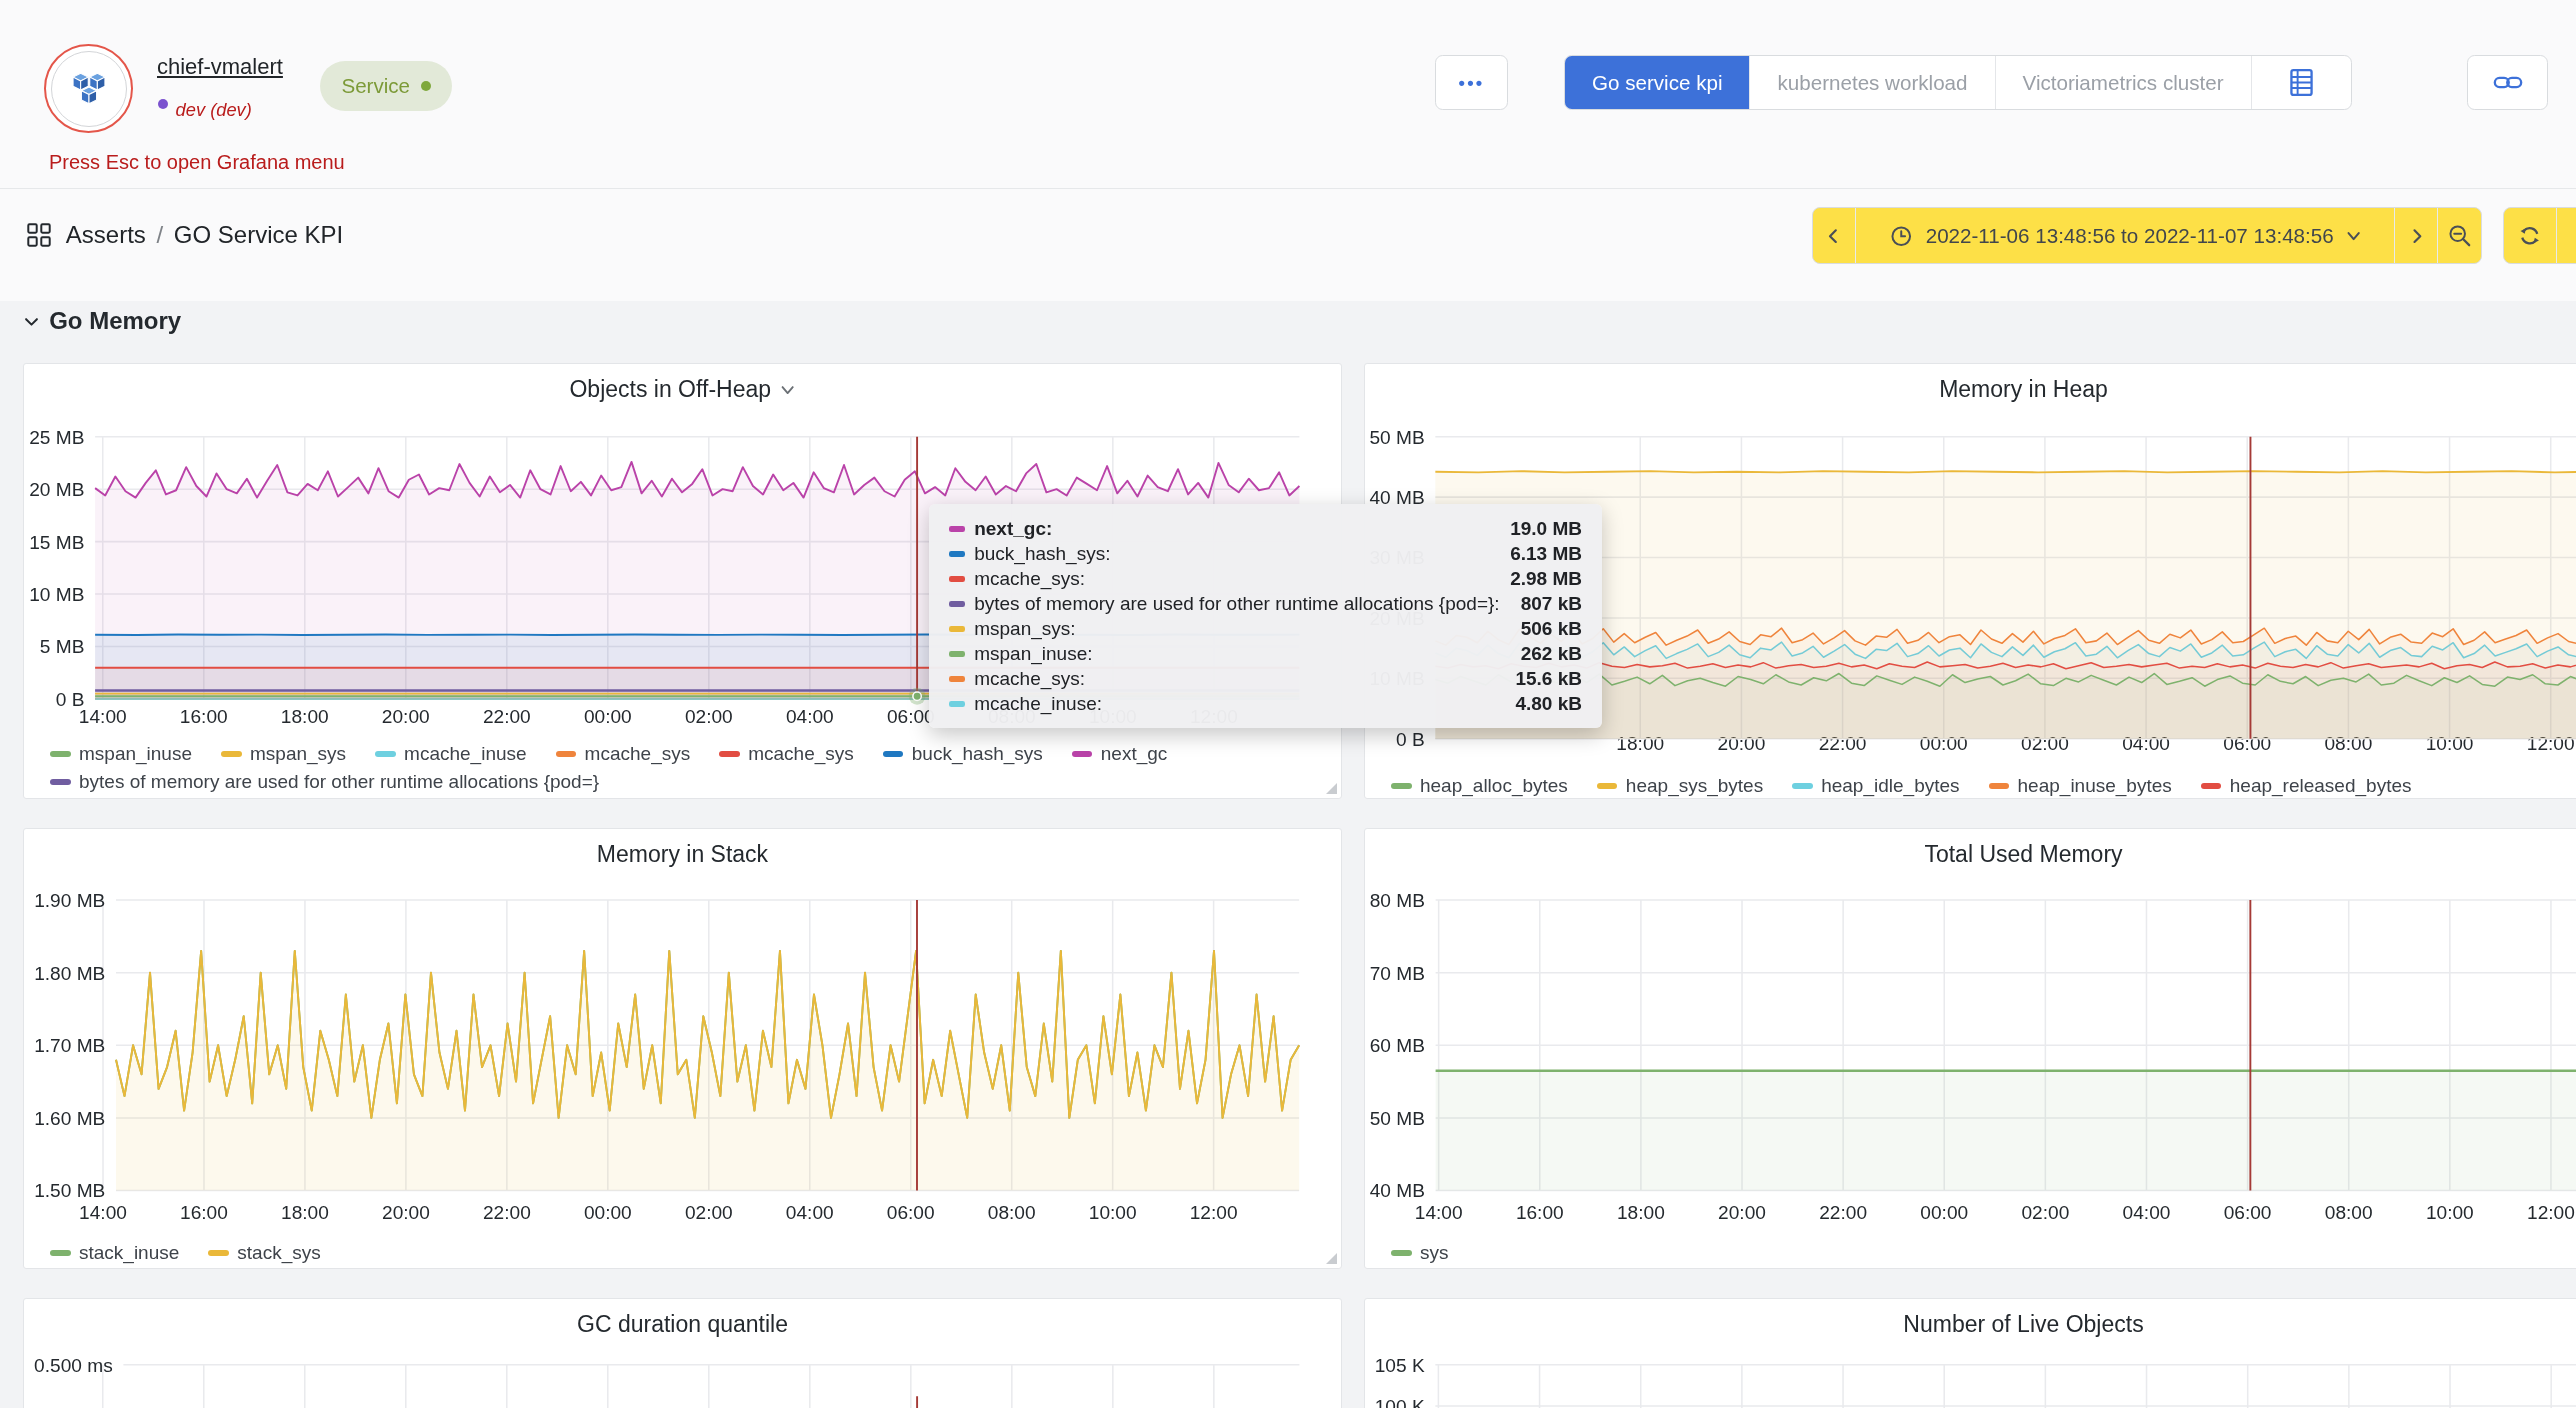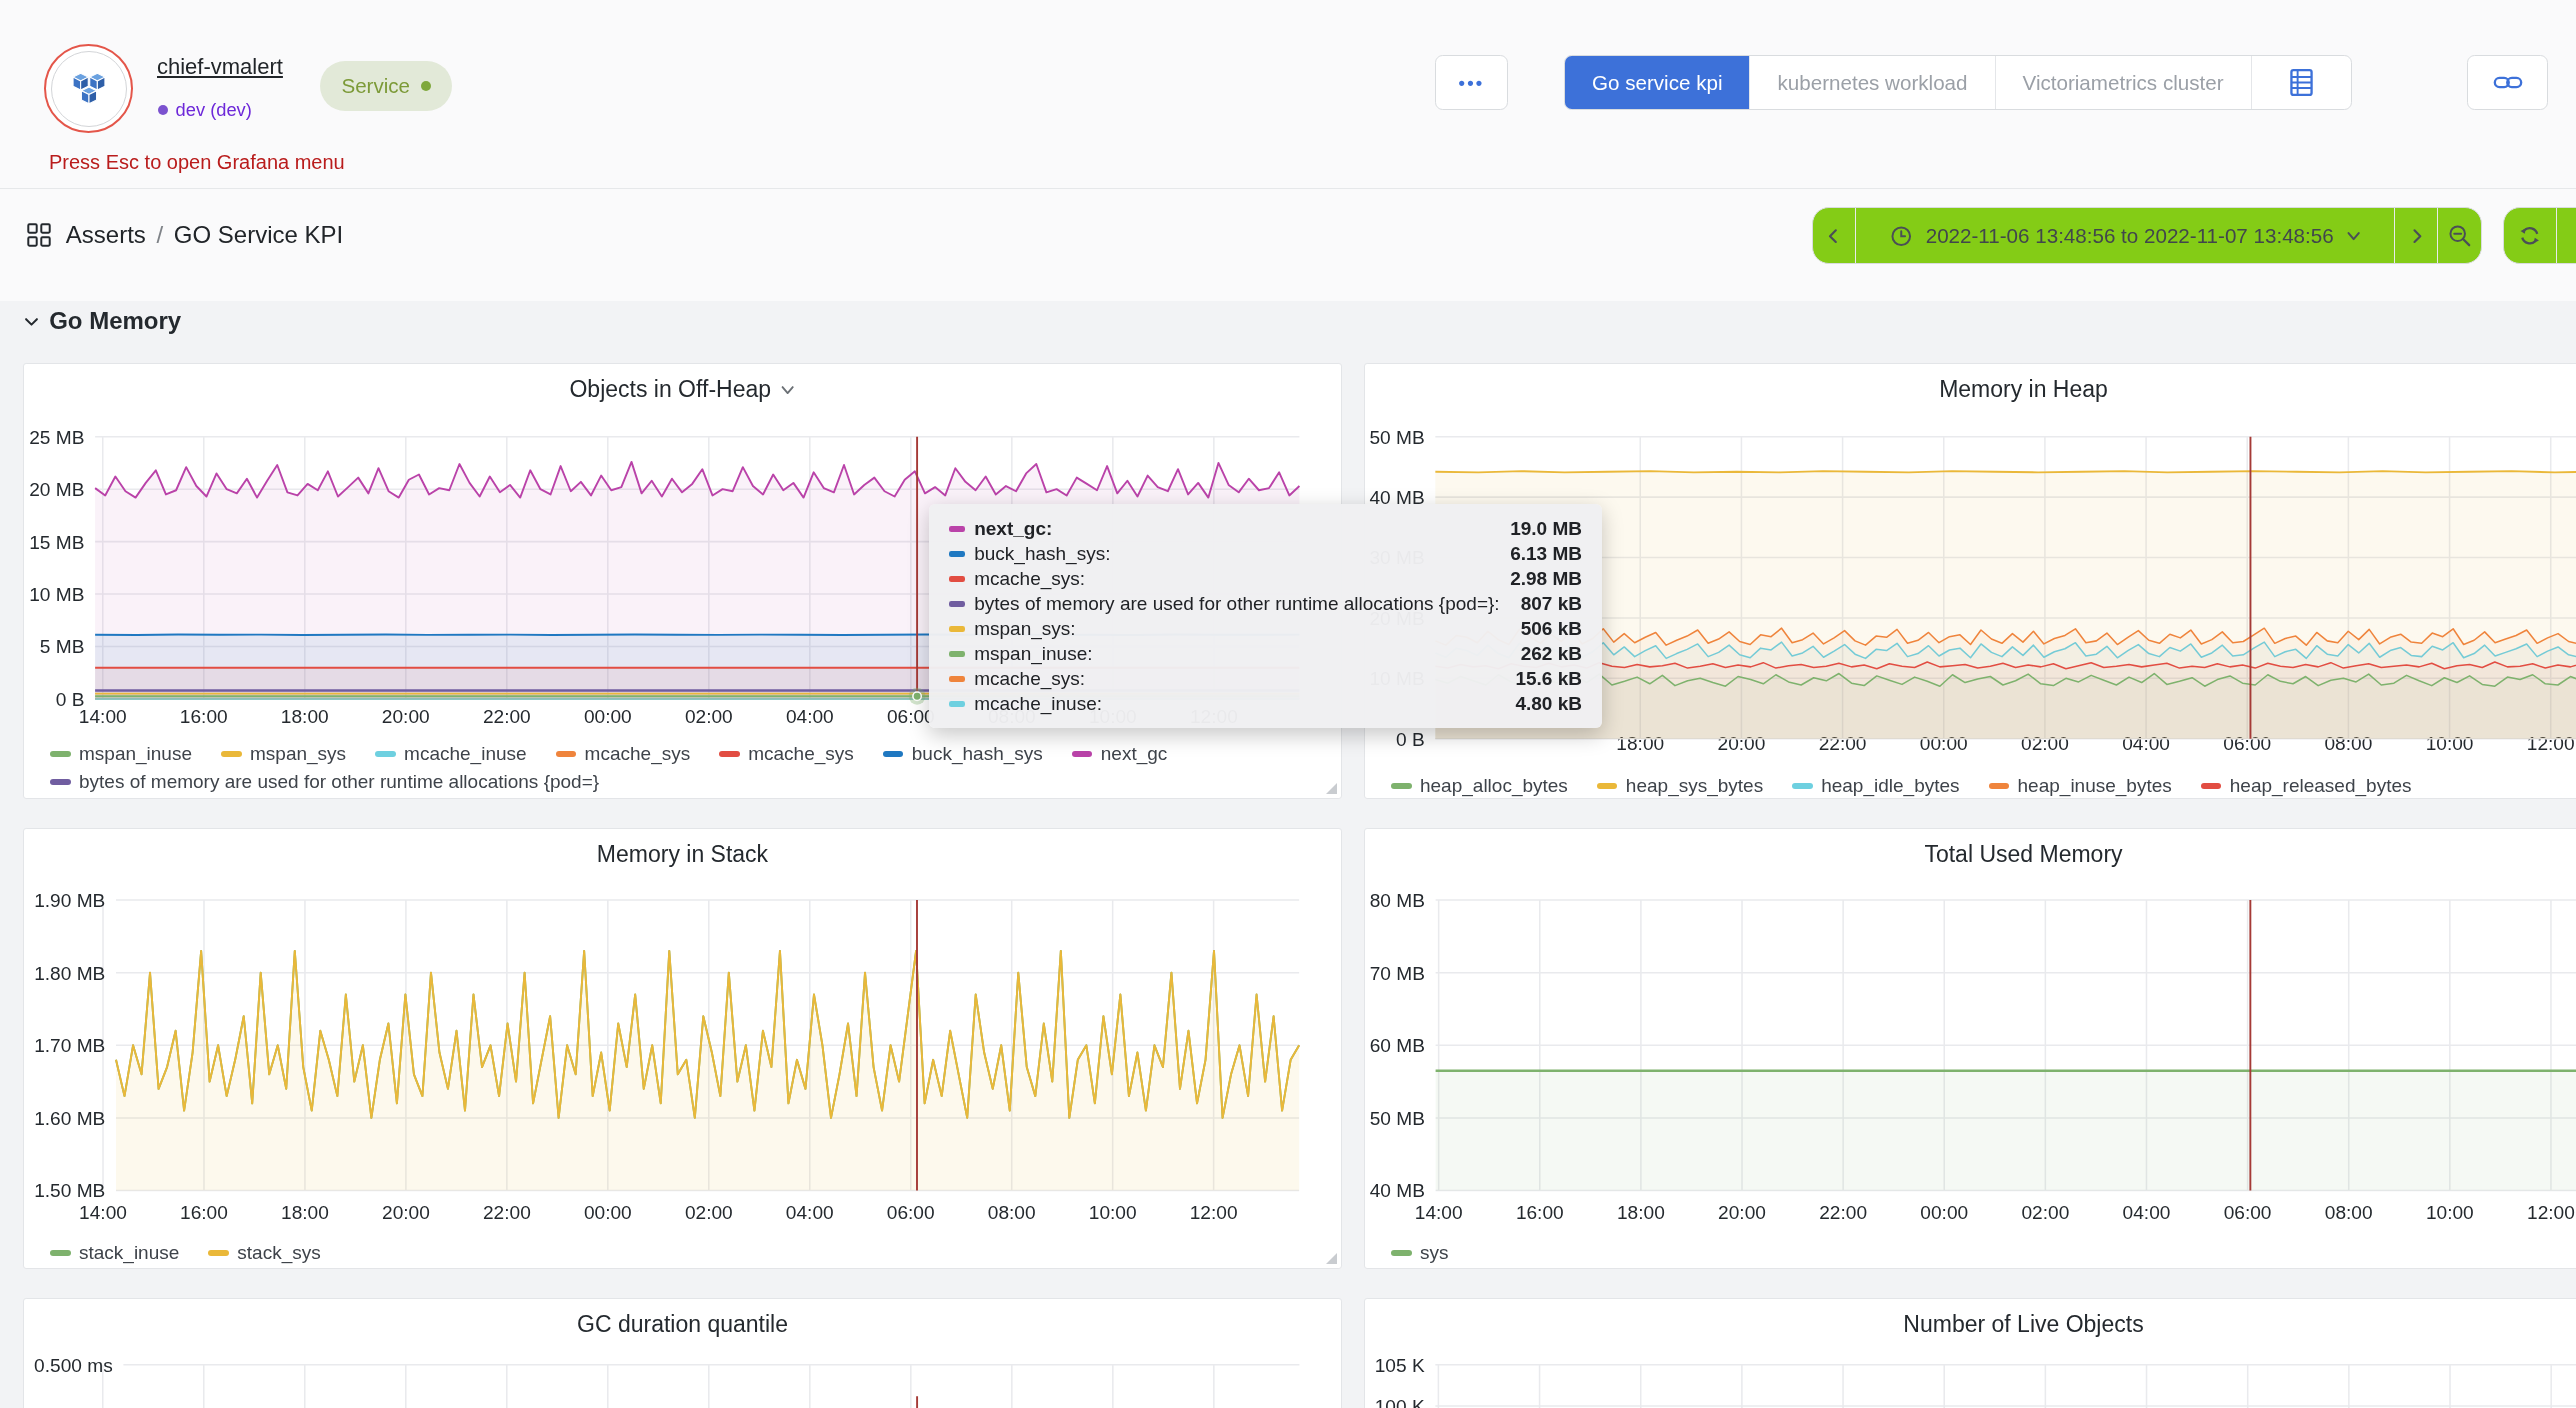--- a/index.html
+++ b/index.html
@@ -3,38 +3,38 @@
 <meta charset="utf-8">
 <style>
   html,body{margin:0;padding:0;width:2576px;height:1408px;overflow:hidden;
     font-family:"Liberation Sans",sans-serif;background:#F2F3F5;position:relative;}
   *{box-sizing:border-box;}
   
   .topbar{position:absolute;left:0;top:0;width:2576px;height:189px;background:#FAFAFB;border-bottom:1.5px solid #E6E8EA;}
   .avatar{position:absolute;left:44px;top:44px;width:89px;height:89px;border-radius:50%;border:2.3px solid #E4564A;display:flex;align-items:center;justify-content:center;background:#fff;cursor:pointer;}
   .avatar-inner{width:76px;height:76px;border-radius:50%;border:1.9px solid #D3D5D8;display:flex;align-items:center;justify-content:center;background:#fff;}
   .svc-name{position:absolute;left:157px;top:54px;font-size:22px;font-weight:500;color:#212529;text-decoration:underline;}
-  .env-row{position:absolute;left:158px;top:99px;display:flex;align-items:center;font-size:18.3px;color:#6d28d9;}
+  .env-row{position:absolute;left:158px;top:99px;display:flex;align-items:flex-start;font-size:18.3px;color:#b91c1c;font-style:italic;}
   .env-dot{width:10px;height:10px;border-radius:50%;background:#7B52CF;margin-right:7.6px;}
   .svc-pill{position:absolute;left:320px;top:61px;height:50px;padding:0 21.4px;border-radius:25px;background:#E2E9D8;display:flex;align-items:center;font-size:20.6px;color:#7C9A38;}
   .pill-dot{width:10px;height:10px;border-radius:50%;background:#7FA83C;margin-left:10.7px;}
   .esc-hint{position:absolute;left:49px;top:151px;font-size:20px;color:#b91c1c;}
   .btn{position:absolute;height:55px;background:#fff;border:1.1px solid #D9DCDF;border-radius:7.6px;display:flex;align-items:center;justify-content:center;cursor:pointer;}
   .more-btn{left:1435px;top:55px;width:73px;color:#3D71D9;font-size:18.3px;font-weight:700;letter-spacing:2.3px;}
   .tabs{position:absolute;left:1564px;top:55px;height:55px;display:flex;border:1.1px solid #D9DCDF;border-radius:7.6px;background:#fff;overflow:hidden;}
   .tab{display:flex;align-items:center;padding:0 27px;font-size:20.6px;color:#9BA0A7;border-right:1.1px solid #E4E6E9;cursor:pointer;white-space:nowrap;}
   .tab.active{background:#3D71D9;color:#fff;}
   .tab.icon-tab{padding:0 34px;border-right:none;}
   .link-btn{left:2467px;top:55px;width:81px;}
   
   .crumbrow{position:absolute;left:0;top:189px;width:2576px;height:112px;background:#FAFAFB;}
   .crumb{position:absolute;left:26px;top:32px;display:flex;align-items:center;font-size:24px;color:#212529;}
   .crumb .sep{color:#7F8388;margin:0 10.7px;}
   .crumb .root{cursor:pointer;}
-  .tgroup{position:absolute;top:18.3px;height:57px;display:flex;background:#84cc16;border:1.1px solid #D9DCDF;border-radius:17px;overflow:hidden;}
+  .tgroup{position:absolute;top:18.3px;height:57px;display:flex;background:#fde047;border:1.1px solid #D9DCDF;border-radius:8px;overflow:hidden;}
   .tseg{display:flex;align-items:center;justify-content:center;border-right:1.1px solid #E8EAEC;cursor:pointer;color:#4A4F56;}
   .tseg:last-child{border-right:none;}
   .trange{padding:0 18.3px;font-size:20.6px;font-weight:500;color:#41464C;gap:12.2px;}
   
   .section-head{position:absolute;left:23px;top:307px;display:flex;align-items:center;cursor:pointer;}
   .section-head span{font-size:24px;font-weight:700;color:#24292E;margin-left:9.2px;}
   
   .panel{position:absolute;background:#fff;border:1.1px solid #E3E5E8;border-radius:3.1px;overflow:hidden;}
   .panel h2{position:absolute;left:0;top:12.2px;width:100%;margin:0;text-align:center;font-size:23px;font-weight:500;color:#24292E;z-index:2;display:flex;justify-content:center;align-items:center;gap:9.2px;}
   .panel svg.chart{position:absolute;left:0;top:0;}

